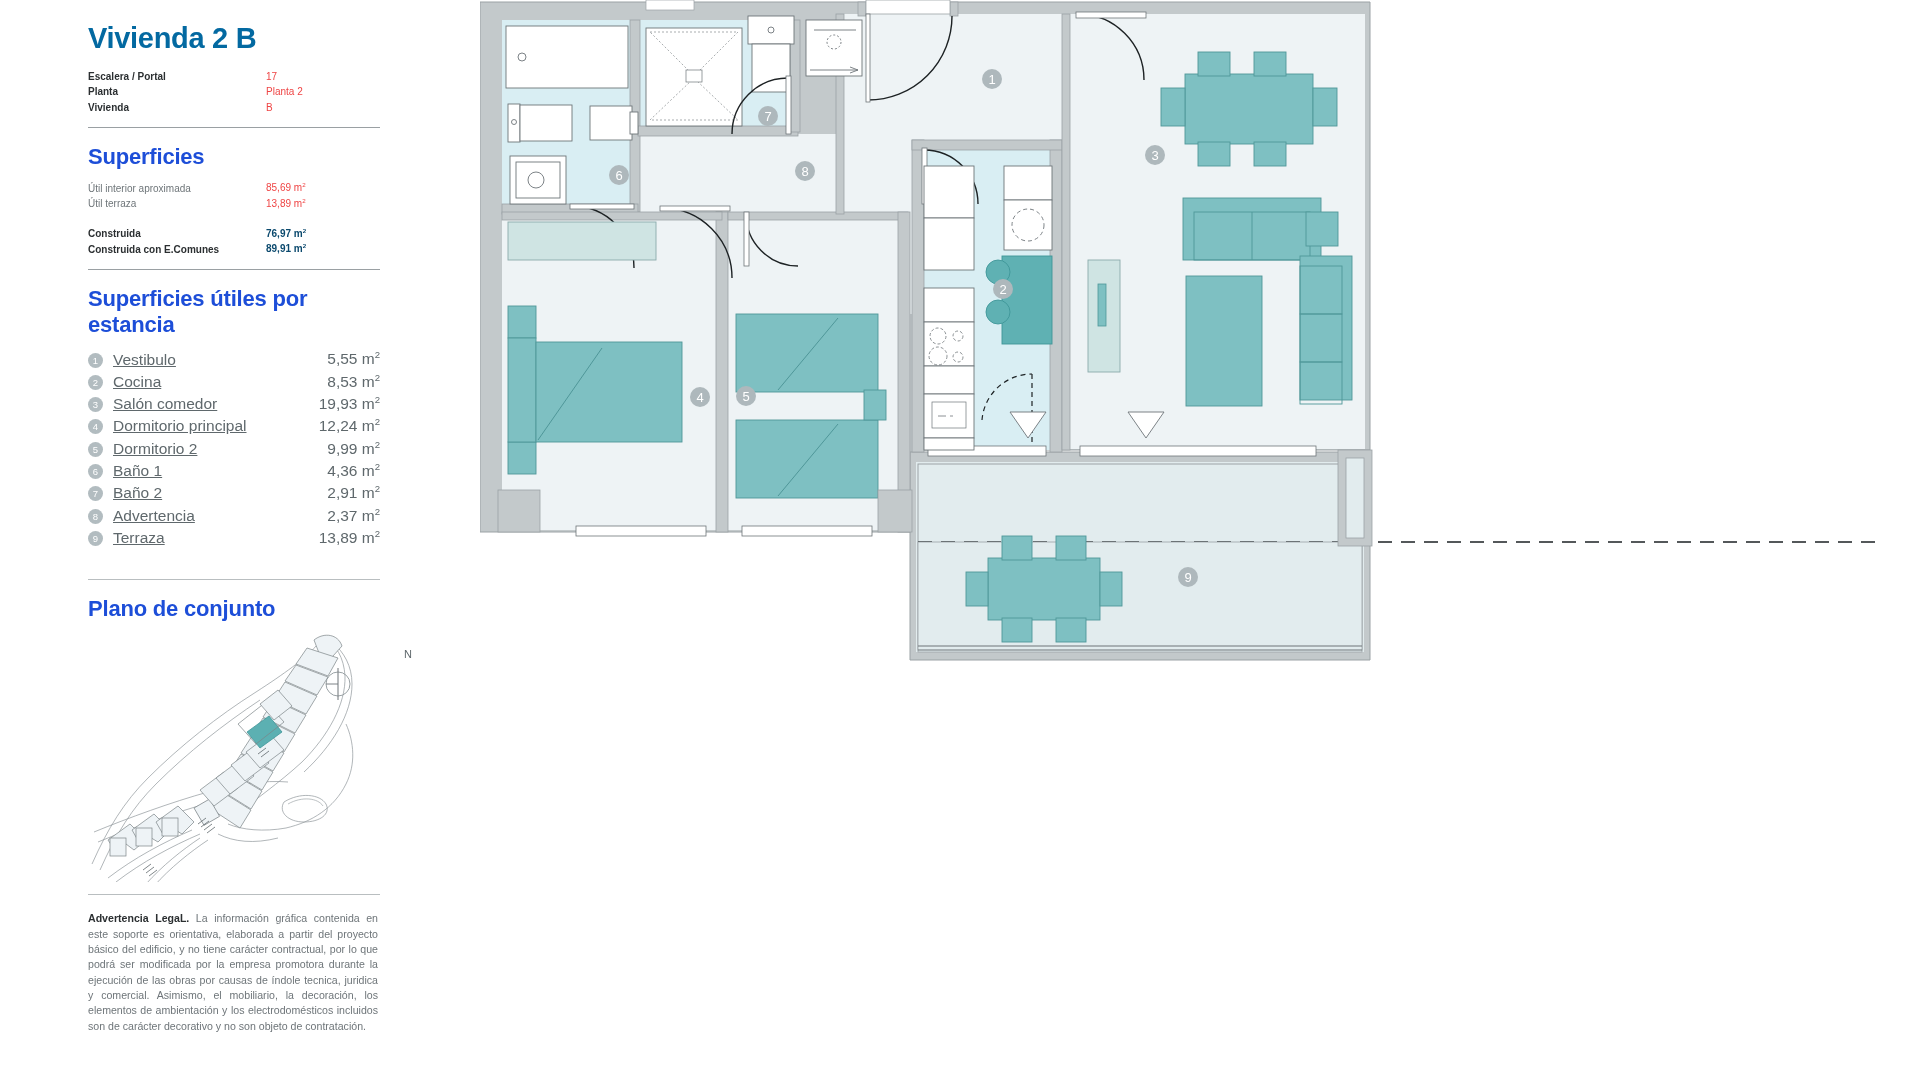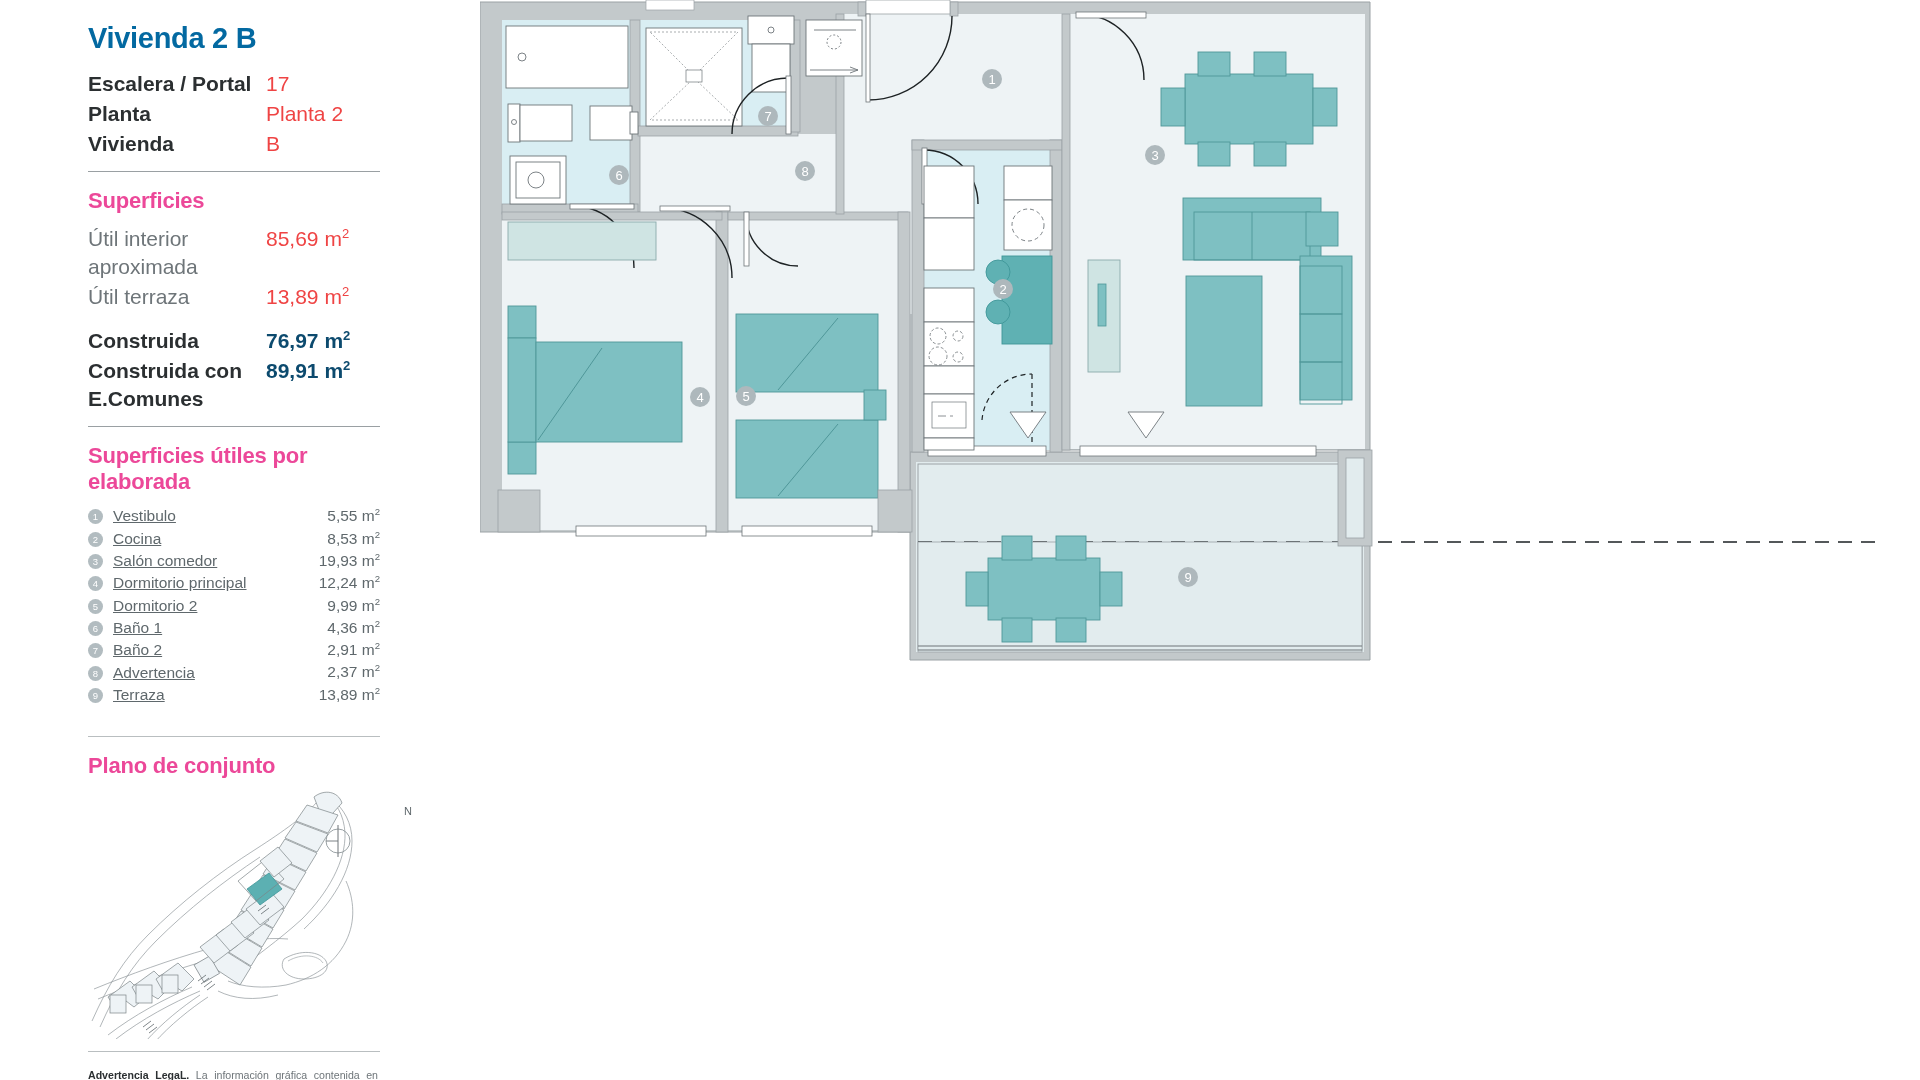--- a/index.html
+++ b/index.html
@@ -15,28 +15,28 @@
   
   #sidebar{
     position:absolute; left:0; top:0; width:480px; height:1080px;
     padding:22px 100px 0 88px;
   }
   .h-title{
     font-size:29px; font-weight:bold; color:#0369a1; letter-spacing:-0.3px;
     margin-bottom:14px;
   }
   .h-sec{
-    font-size:22px; font-weight:bold; color:#ec4899; letter-spacing:-0.2px;
+    font-size:22px; font-weight:bold; color:#1d4ed8; letter-spacing:-0.2px;
     margin-bottom:10px;
   }
   .rule{ height:1.5px; background:#9aa0a3; margin:12px 0 16px; }
   .rule-thin{ height:1px; background:#b9bec0; margin:14px 0 16px; }
 
   table.kv{ width:100%; border-collapse:collapse; }
-  table.kv td{ padding:1px 0; font-size:21px; line-height:1.33; vertical-align:baseline;margin-left:43px;}
+  table.kv td{ padding:1px 0; font-size:10px; line-height:1.33; vertical-align:baseline;margin-left:43px;}
   td.k{ width:178px; }
   td.k.b{ font-weight:bold; color:#2b2f31; }
   td.k.n{ color:#6e7579; }
   td.v{ color:#ef4444; }
   td.v.b{ color:#0c4a6e; font-weight:bold; }
   sup{ font-size:0.62em; vertical-align:super; }
 
   
   ul.rooms{ list-style:none; margin-top:2px;}
   ul.rooms li{
@@ -120,21 +120,21 @@
       </tr>
       <tr>
         <td class="k b">Construida con E.Comunes</td>
         <td class="v b"><span>89,91 m</span><sup>2</sup></td>
       </tr>
     </tbody>
   </table>
 
   <div class="rule"></div>
 
-  <div class="h-sec">Superficies útiles por elaborada</div>
+  <div class="h-sec">Superficies útiles por estancia</div>
 
   <ul class="rooms">
     <li>
         <span class="bub">1</span>
         <span class="rname">Vestibulo</span>
         <span class="rval"><span>5,55 m</span><sup>2</sup></span>
       </li>
     <li>
         <span class="bub">2</span>
         <span class="rname">Cocina</span>

